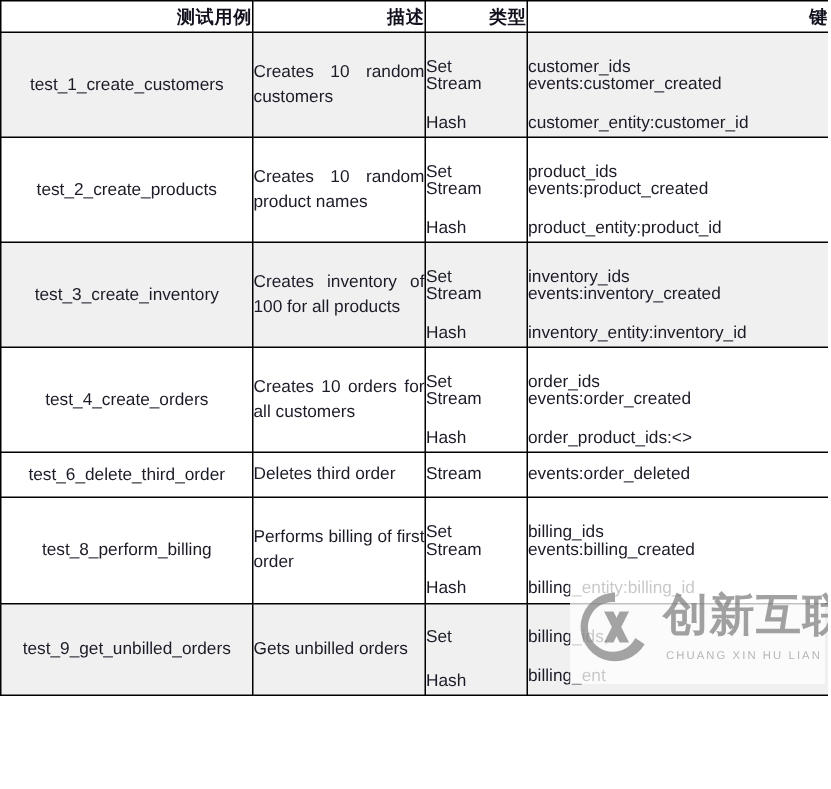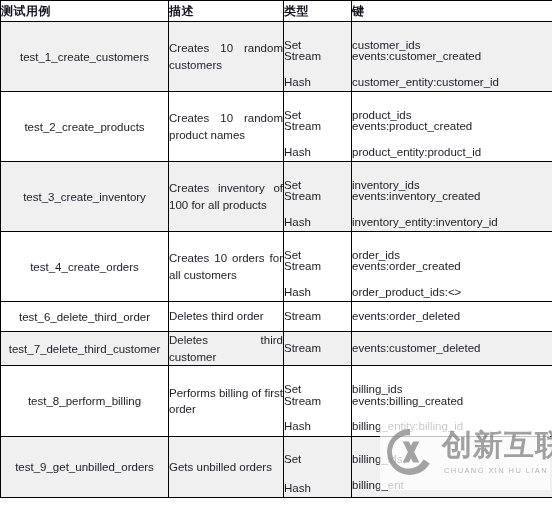--- a/index.html
+++ b/index.html
@@ -38,21 +38,21 @@
   table.test-table td {
     border: 1px solid #000000;
     vertical-align: middle;
     padding: 0;
   }
 
   table.test-table thead th {
     height: 20px;
     font-weight: bold;
     font-size: 12px;
-    text-align: left;
+    text-align: right;
     color: #131320;
     background: #ffffff;
     letter-spacing: 0.5px;
     margin-top: 30px;
   }
 
   tr.shaded > td { background: #f0f0f0; }
   tr.plain  > td { background: #ffffff; }
 
   td.cell-case {
@@ -237,26 +237,20 @@
       </tr>
 
 
       <tr class="plain r-short">
         <td class="cell-case">test_6_delete_third_order</td>
         <td class="cell-desc">Deletes third order</td>
         <td class="cell-type mid">Stream</td>
         <td class="cell-key mid">events:order_deleted</td>
       </tr>
 
-      <tr class="shaded r-mid">
-        <td class="cell-case">test_7_delete_third_customer</td>
-        <td class="cell-desc">Deletes third customer</td>
-        <td class="cell-type mid">Stream</td>
-        <td class="cell-key mid">events:customer_deleted</td>
-      </tr>
 
       <tr class="plain r-tall2">
         <td class="cell-case">test_8_perform_billing</td>
         <td class="cell-desc">Performs billing of first order</td>
         <td class="cell-type">
           <div class="stack triple">
             <span>Set</span>
             <span>Stream</span>
             <span>Hash</span>
           </div>

